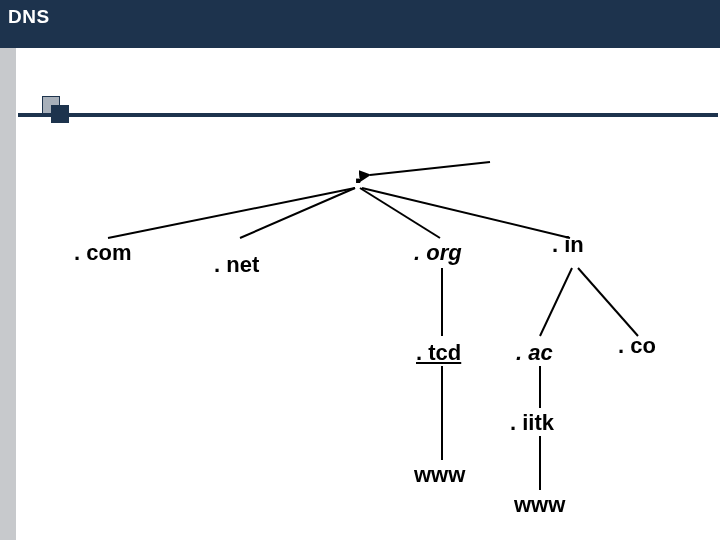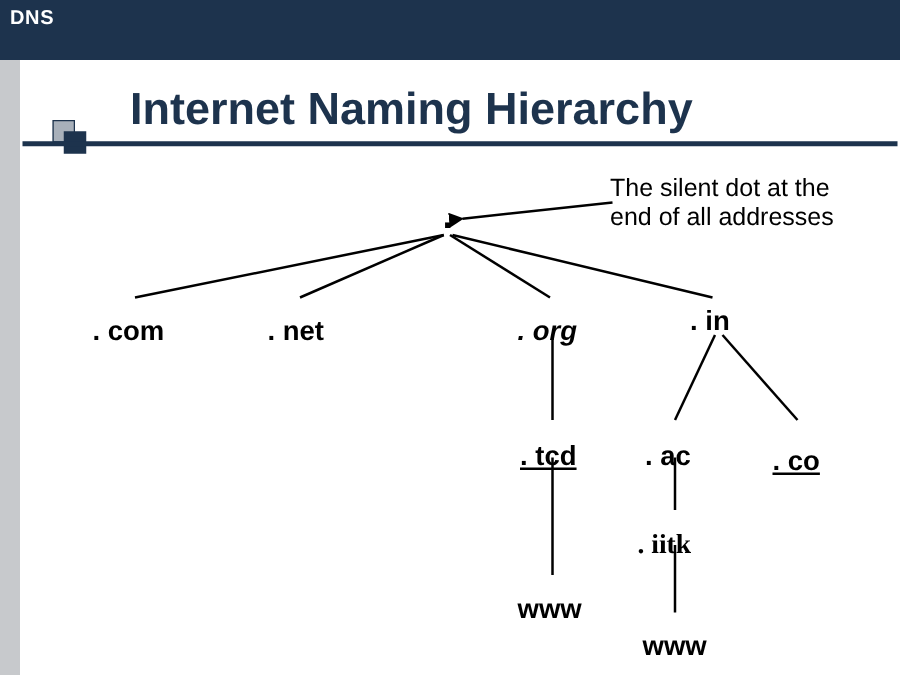--- a/index.html
+++ b/index.html
@@ -1,27 +1,27 @@
 <!DOCTYPE html>
 <html><head>
 <meta charset="utf-8">
 <style>
   * { margin: 0; padding: 0; box-sizing: border-box; }
   html, body { width: 720px; height: 540px; font-family: Arial, Helvetica, sans-serif; background: #fff; }
   .slide { position: relative; width: 720px; height: 540px; background: #fff; }
   .header-bar { position: absolute; left: 0; top: 0; width: 720px; height: 48px; background: #1d334d; }
-  .header-title { position: absolute; left: 8px; top: 6px; color: #fff; font-weight: bold; font-size: 16px; letter-spacing: 0.5px; }
+  .header-title { position: absolute; left: 8px; top: 6px; color: #fff; font-weight: bold; font-size: 19px; letter-spacing: 0.5px; }
   .left-rail { position: absolute; left: 0; top: 48px; width: 16px; height: 492px; background: #c7c9cc; }
   .title { position: absolute; left: 104px; top: 66px; color: #1d334d; font-weight: bold; font-size: 36px; }
   .title-underline { position: absolute; left: 18px; top: 113px; width: 700px; height: 4px; background: #1d334d; }
   .bullet-group { position: absolute; left: 42px; top: 96px; width: 40px; height: 28px; }
   .bullet-back { position: absolute; left: 0; top: 0; width: 18px; height: 18px; background: #a8b0ba; border: 1px solid #1d334d; }
   .bullet-front { position: absolute; left: 9px; top: 9px; width: 18px; height: 18px; background: #1d334d; }
   .note { position: absolute; right: 22px; top: 140px; width: 210px; color: #000; font-family: "Comic Sans MS", "Comic Sans", cursive, sans-serif; font-size: 20px; line-height: 1.15; }
-  .node { position: absolute; color: #000; font-weight: bold; font-size: 22px; white-space: nowrap; margin-top: 12px; }
+  .node { position: absolute; color: #000; font-weight: bold; font-size: 22px; white-space: nowrap; }
   .root-dot { position: absolute; color: #000; font-weight: bold; font-size: 30px; }
   svg.edges { position: absolute; left: 0; top: 0; width: 720px; height: 540px; pointer-events: none; }
   svg.edges line { stroke: #000; stroke-width: 2; }
   svg.edges marker path { fill: #000; }
 </style>
 </head>
 <body>
 
 <div class="slide">
 
@@ -29,24 +29,22 @@
     <div class="header-title">DNS</div>
   </div>
 
   <div class="left-rail"></div>
 
   <div class="bullet-group">
     <div class="bullet-back"></div>
     <div class="bullet-front"></div>
   </div>
 
-  <div class="title">Internet Naming Hierarchy</div>
   <div class="title-underline"></div>
 
-  <div class="note">The silent dot at the end of all addresses</div>
 
   <svg class="edges">
     <defs>
       <marker id="arr" viewBox="0 0 10 10" refX="1" refY="5" markerWidth="6" markerHeight="6" orient="auto">
         <path d="M 10 0 L 0 5 L 10 10 z"></path>
       </marker>
     </defs>
 
     <line x1="490" y1="162" x2="370" y2="175" marker-end="url(#arr)"></line>
 
@@ -63,26 +61,26 @@
     <line x1="540" y1="366" x2="540" y2="408"></line>
 
     <line x1="442" y1="366" x2="442" y2="460"></line>
 
     <line x1="540" y1="436" x2="540" y2="490"></line>
   </svg>
 
   <div class="root-dot" style="left:354px; top:156px;">.</div>
 
   <div class="node" style="left:74px;  top:240px;">. com</div>
-  <div class="node" style="left:214px; top:240px;">. net</div>
+  <div class="node" style="left:214px; top:252px;">. net</div>
   <div class="node" style="left:414px; top:240px;font-style:italic;">. org</div>
   <div class="node" style="left:552px; top:232px;">. in</div>
 
   <div class="node" style="left:416px; top:340px;text-decoration:underline;">. tcd</div>
-  <div class="node" style="left:516px; top:340px;">. ac</div>
-  <div class="node" style="left:618px; top:344px;text-decoration:underline;">. co</div>
+  <div class="node" style="left:516px; top:340px;font-style:italic;">. ac</div>
+  <div class="node" style="left:618px; top:333px;">. co</div>
 
-  <div class="node" style="left:510px; top:410px;font-family:Liberation Serif, serif;">. iitk</div>
+  <div class="node" style="left:510px; top:410px;">. iitk</div>
 
   <div class="node" style="left:414px; top:462px;">www</div>
   <div class="node" style="left:514px; top:492px;">www</div>
 
 </div>
 
 </body></html>

